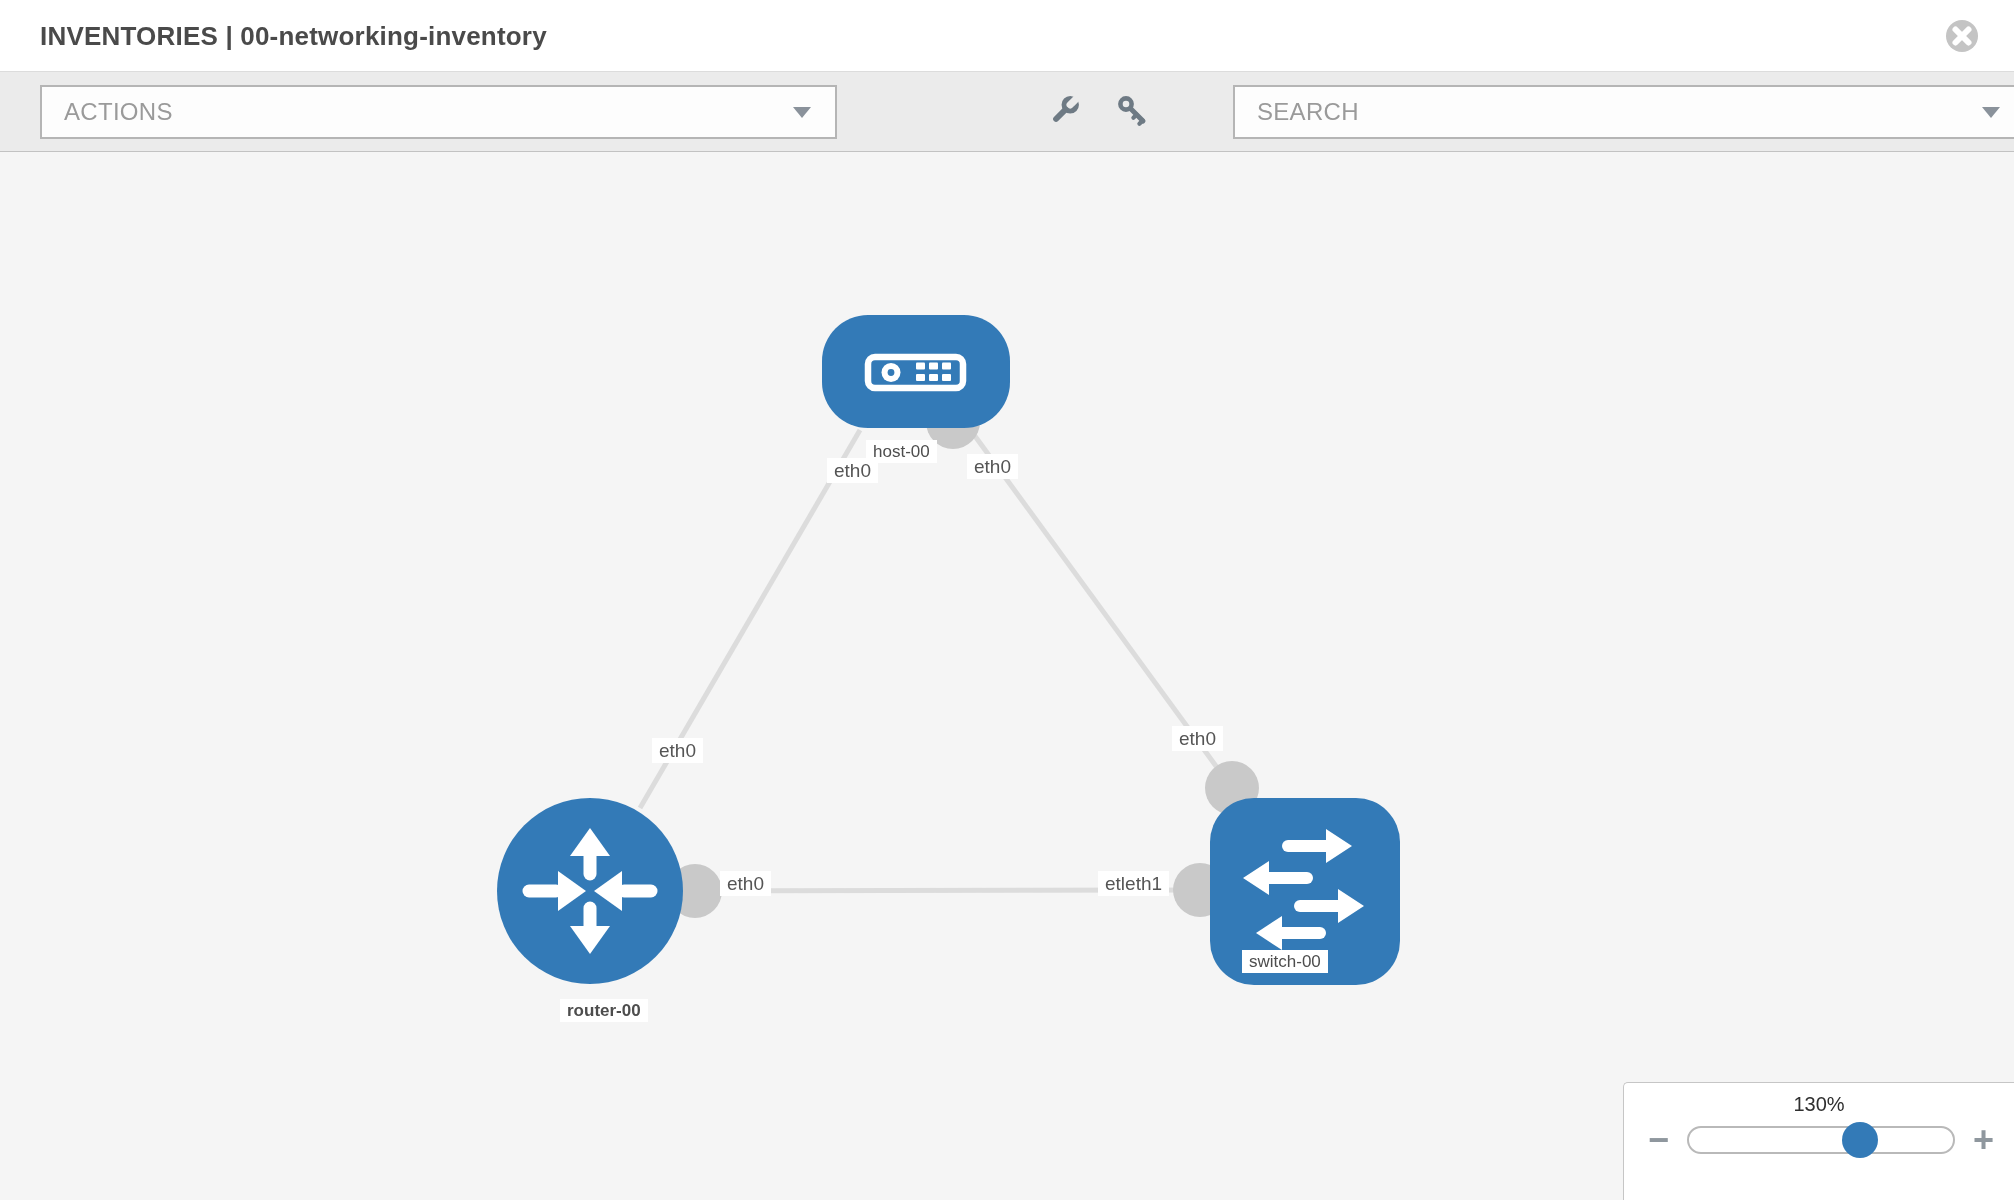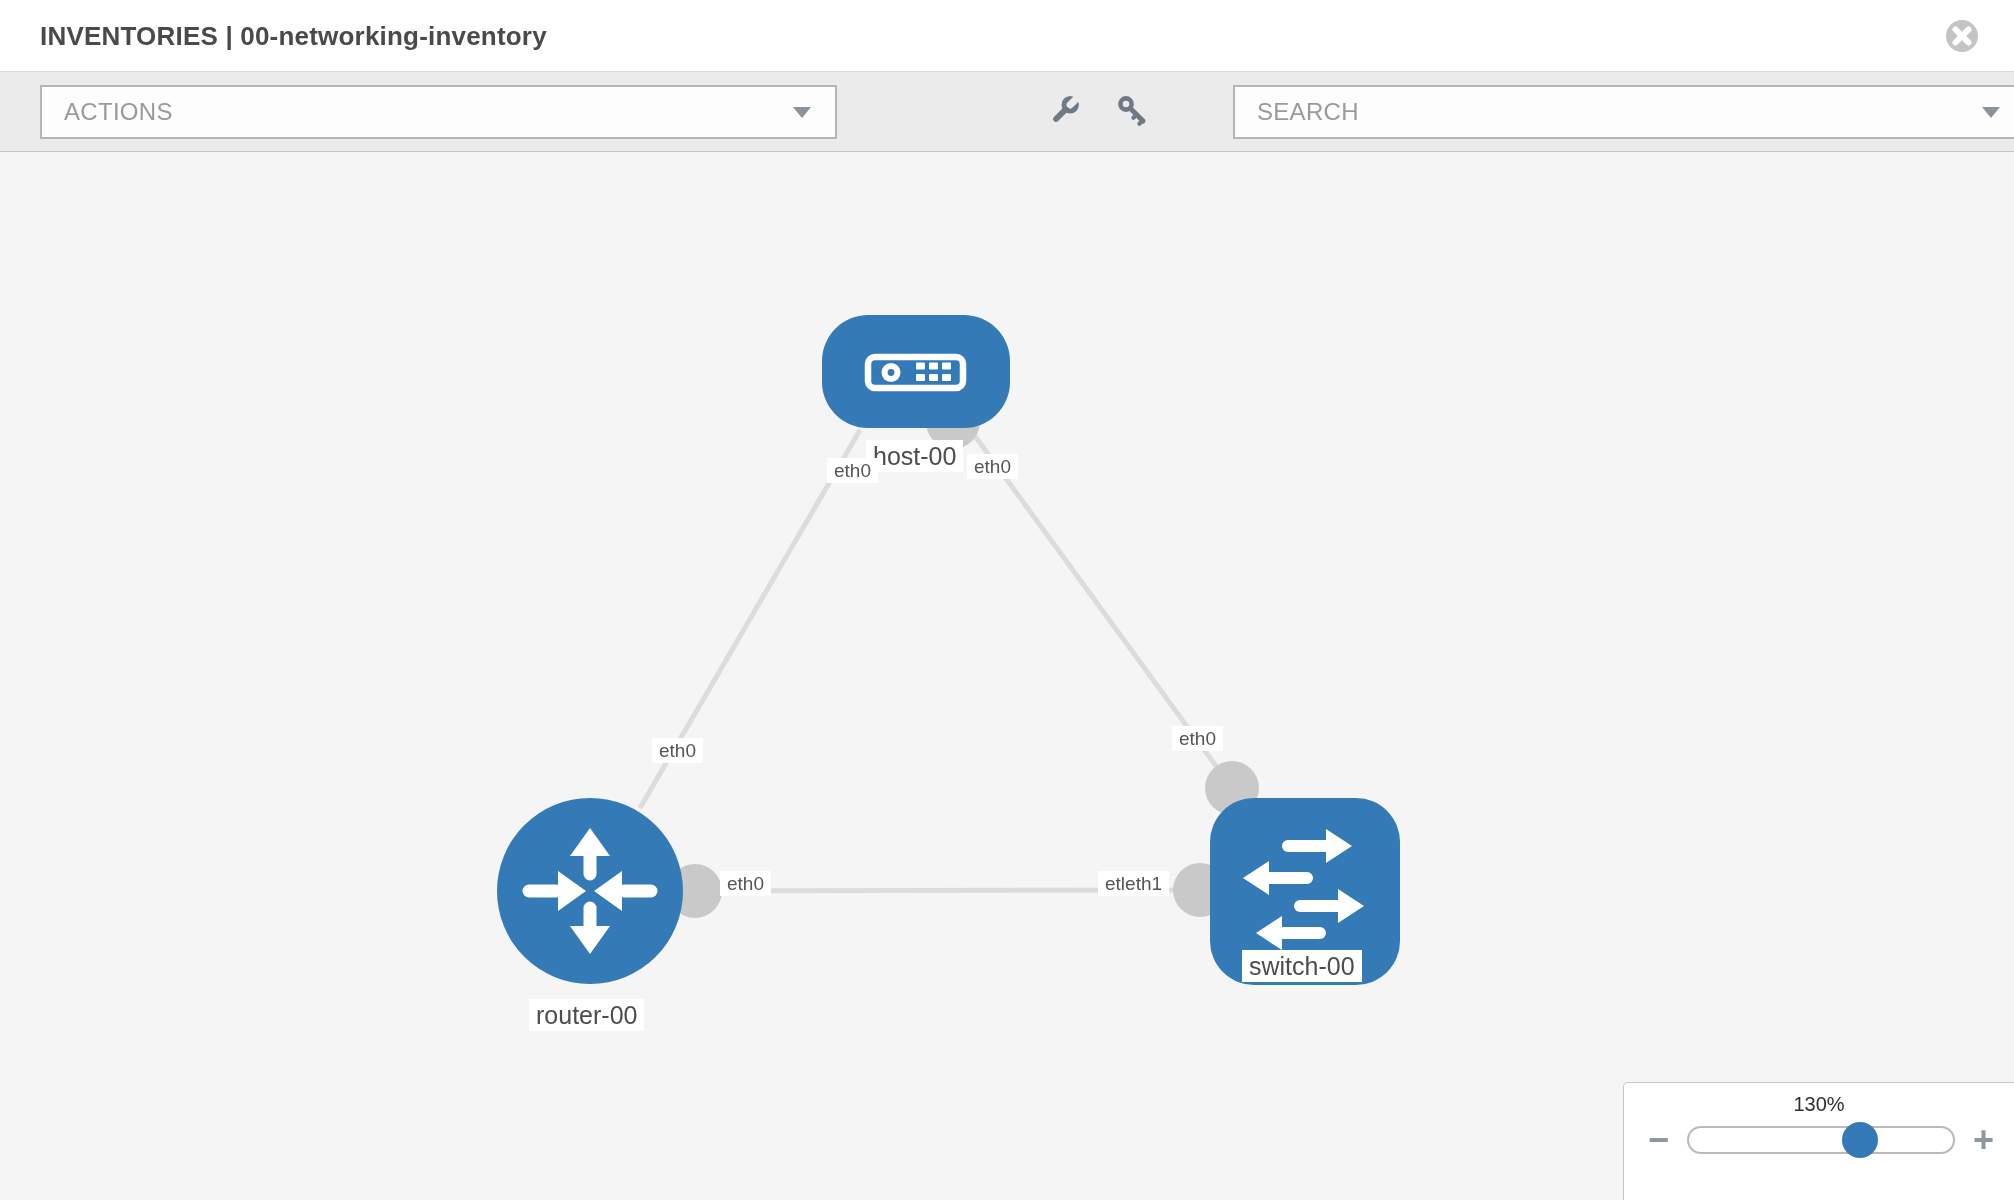--- a/index.html
+++ b/index.html
@@ -31,21 +31,21 @@
   .key    { left:1114px; }
 
   
   .canvas { position:absolute; top:152px; left:0; width:2014px; height:1048px;
             background:#f5f5f5; }
   .canvas svg.topo { position:absolute; top:0; left:0; }
 
   
   .chip { position:absolute; background:#ffffff; color:#555555; padding:2px 7px;
           line-height:1.12; white-space:nowrap; }
-  .chip.node-label { font-size:25px; color:#4d4d4d; }
+  .chip.node-label { font-size:17px; color:#4d4d4d; }
   .chip.if-label   { font-size:19px; }
 
   
   .zoom-panel { position:absolute; right:0; bottom:0; width:391px; height:118px;
                 background:#ffffff; border:1px solid #c6c6c6; border-right:none;
                 border-bottom:none; border-radius:5px 0 0 0;margin-left:16px; }
   .zoom-level { text-align:center; margin-top:10px; font-size:20px; color:#2f2f2f; }
   .zoom-row { display:flex; align-items:center; padding:6px 20px 0 24px; }
   .zoom-btn { font-size:36px; font-weight:bold; color:#8f979e; line-height:36px;
               cursor:pointer; user-select:none; }
@@ -145,21 +145,21 @@
           <polygon points="1243,726 1269,709 1269,743" stroke="none"></polygon>
           <line x1="1300" y1="754" x2="1340" y2="754"></line>
           <polygon points="1364,754 1338,737 1338,771" stroke="none"></polygon>
           <line x1="1320" y1="781" x2="1280" y2="781"></line>
           <polygon points="1256,781 1282,764 1282,798" stroke="none"></polygon>
         </g>
       </g>
     </svg>
 
     <div class="chip node-label" style="left:866px;  top:288px;">host-00</div>
-    <div class="chip node-label" style="left:529px;  top:847px;">router-00</div>
+    <div class="chip node-label" style="left:560px;  top:847px;font-weight:bold;">router-00</div>
     <div class="chip node-label" style="left:1242px; top:798px;">switch-00</div>
 
     <div class="chip if-label" style="left:827px;  top:306px;">eth0</div>
     <div class="chip if-label" style="left:967px;  top:302px;">eth0</div>
     <div class="chip if-label" style="left:652px;  top:586px;">eth0</div>
     <div class="chip if-label" style="left:1172px; top:574px;">eth0</div>
     <div class="chip if-label" style="left:720px;  top:719px;">eth0</div>
     <div class="chip if-label" style="left:1098px; top:719px;">etleth1</div>
 
     <div class="zoom-panel">

